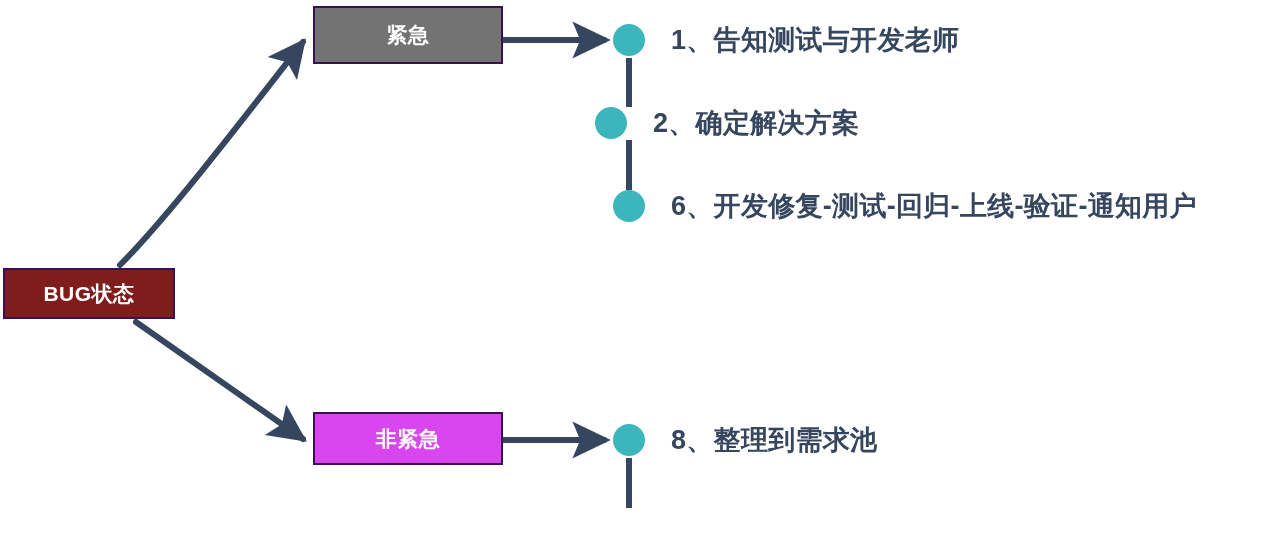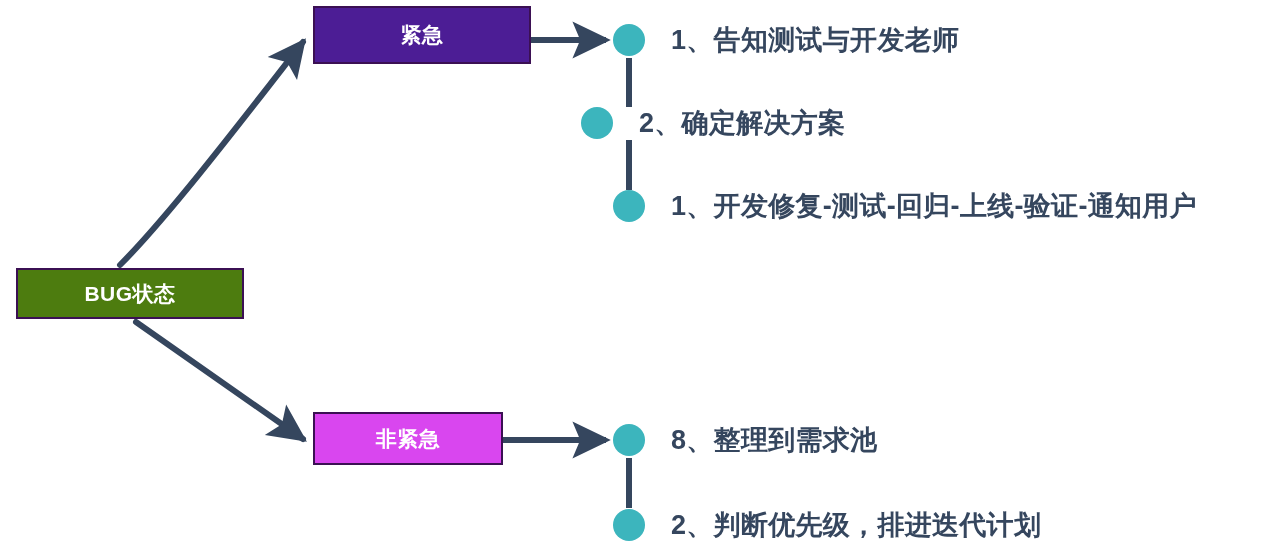--- a/index.html
+++ b/index.html
@@ -31,31 +31,30 @@
     align-items: center;
     justify-content: center;
     color: #ffffff;
     font-weight: bold;
     font-size: 21px;
     letter-spacing: 0.5px;
   }
   #box-bug {
     left: 3px;
     top: 268px;
-    width: 228px;
+    width: 172px;
     height: 51px;
-    background: #4d7c0f;
-    margin-left: 13px;
+    background: #7f1d1d;
   }
   #box-urgent {
     left: 313px;
     top: 6px;
-    width: 218px;
+    width: 190px;
     height: 58px;
-    background: #4c1d95;
+    background: #737373;
   }
   #box-nonurgent {
     left: 313px;
     top: 412px;
     width: 190px;
     height: 53px;
     background: #d946ef;
   }
   .bullet-item {
     position: absolute;
@@ -115,33 +114,29 @@
 
   <div class="node-box" id="box-nonurgent">
     <span>非紧急</span>
   </div>
 
   <div class="bullet-item" style="left:613px; top:20px;">
     <span class="bullet-dot"></span>
     <span class="bullet-text">1、告知测试与开发老师</span>
   </div>
 
-  <div class="bullet-item" style="left:581px; top:103px;">
+  <div class="bullet-item" style="left:595px; top:103px;">
     <span class="bullet-dot"></span>
     <span class="bullet-text">2、确定解决方案</span>
   </div>
 
   <div class="bullet-item" style="left:613px; top:186px;">
     <span class="bullet-dot"></span>
-    <span class="bullet-text">1、开发修复-测试-回归-上线-验证-通知用户</span>
+    <span class="bullet-text">6、开发修复-测试-回归-上线-验证-通知用户</span>
   </div>
 
   <div class="bullet-item" style="left:613px; top:420px;">
     <span class="bullet-dot"></span>
     <span class="bullet-text">8、整理到需求池</span>
   </div>
 
-  <div class="bullet-item" style="left:613px; top:505px;">
-    <span class="bullet-dot"></span>
-    <span class="bullet-text">2、判断优先级，排进迭代计划</span>
-  </div>
 
 </div>
 
 </body></html>

